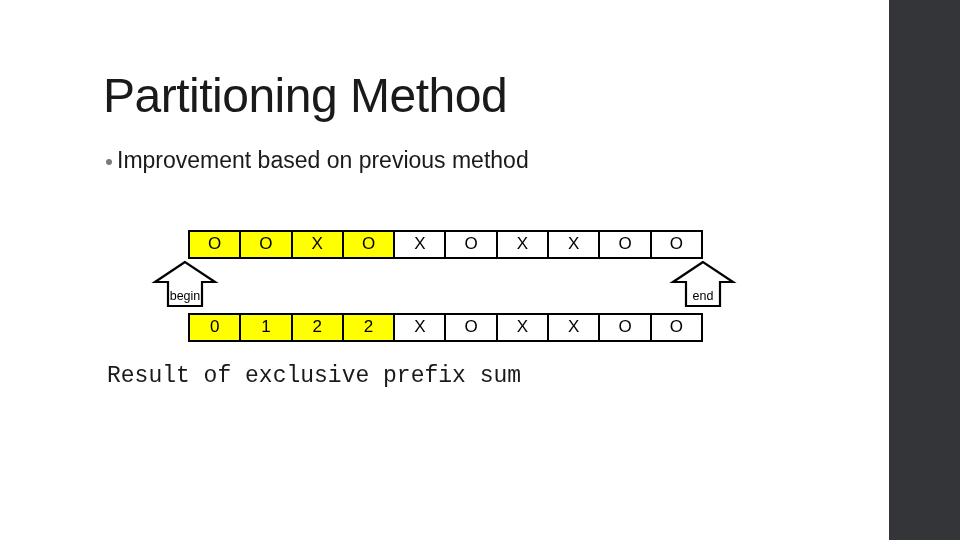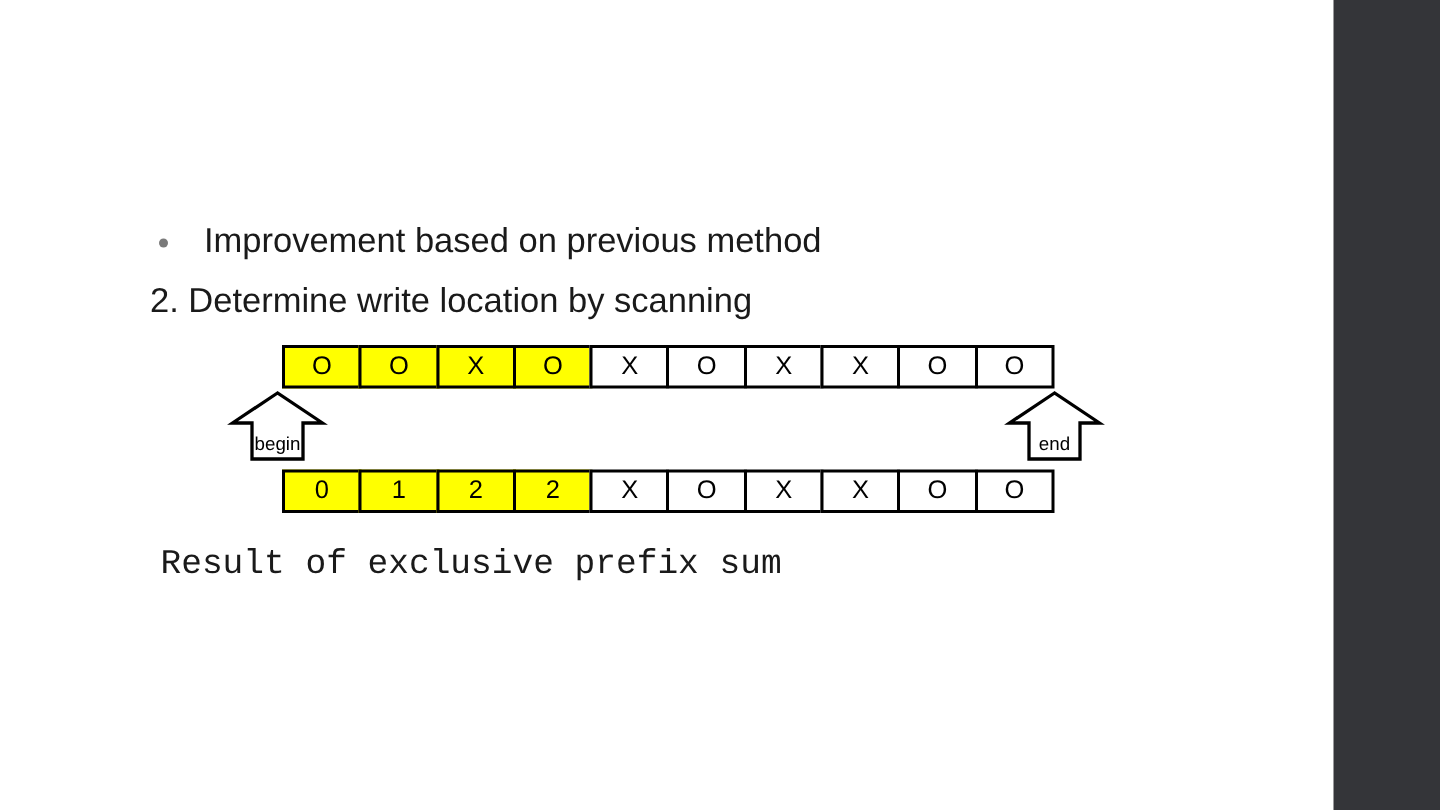--- a/index.html
+++ b/index.html
@@ -22,21 +22,21 @@
     position:absolute; left:103px; top:70px;
     margin:0;
     font-size:48px; font-weight:400; line-height:1.1;
     color:var(--text, #1A1A1A);
     letter-spacing:-0.5px;
     white-space:nowrap;
   }
 
   .bullet-line {
     position:absolute; left:106px; top:148px;
-    display:flex; align-items:center; gap:24px;
+    display:flex; align-items:center; gap:5px;
     font-size:23px; line-height:1.1;
     color:var(--text, #1A1A1A);
     white-space:nowrap;
   }
   .dot {
     width:6px; height:6px; border-radius:50%;
     background:var(--bullet-dot, #7A7A7A);
     flex:0 0 auto; margin-top:2px;
   }
 
@@ -80,27 +80,27 @@
     font-family:Liberation Mono, monospace;
   }
 </style>
 </head>
 <body>
 
 <div class="slide">
 
   <div class="sidebar"></div>
 
+  <h1 class="title">Partitioning Method</h1>
 
   <div class="bullet-line">
     <span class="dot"></span>
     <span>Improvement based on previous method</span>
   </div>
 
-  <div class="step-line">2. Determine write location by scanning</div>
 
   <div class="cells row-top">
       <div class="cell hl">O</div>
       <div class="cell hl">O</div>
       <div class="cell hl">X</div>
       <div class="cell hl">O</div>
       <div class="cell">X</div>
       <div class="cell">O</div>
       <div class="cell">X</div>
       <div class="cell">X</div>

